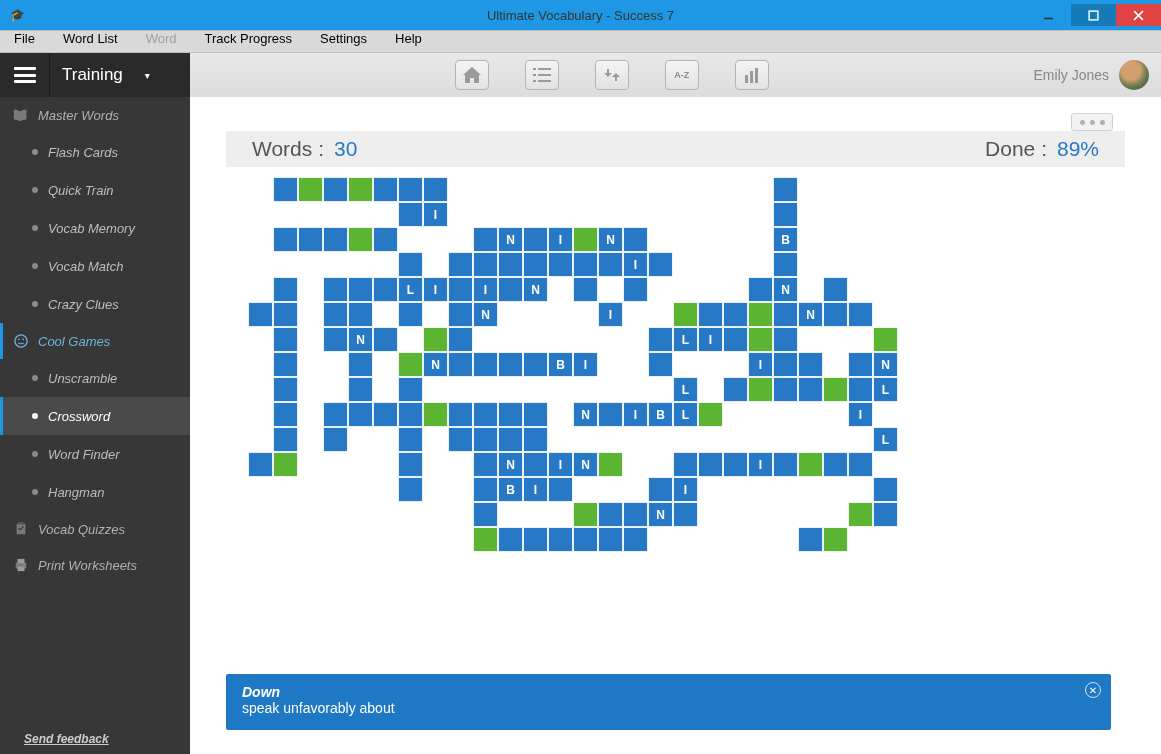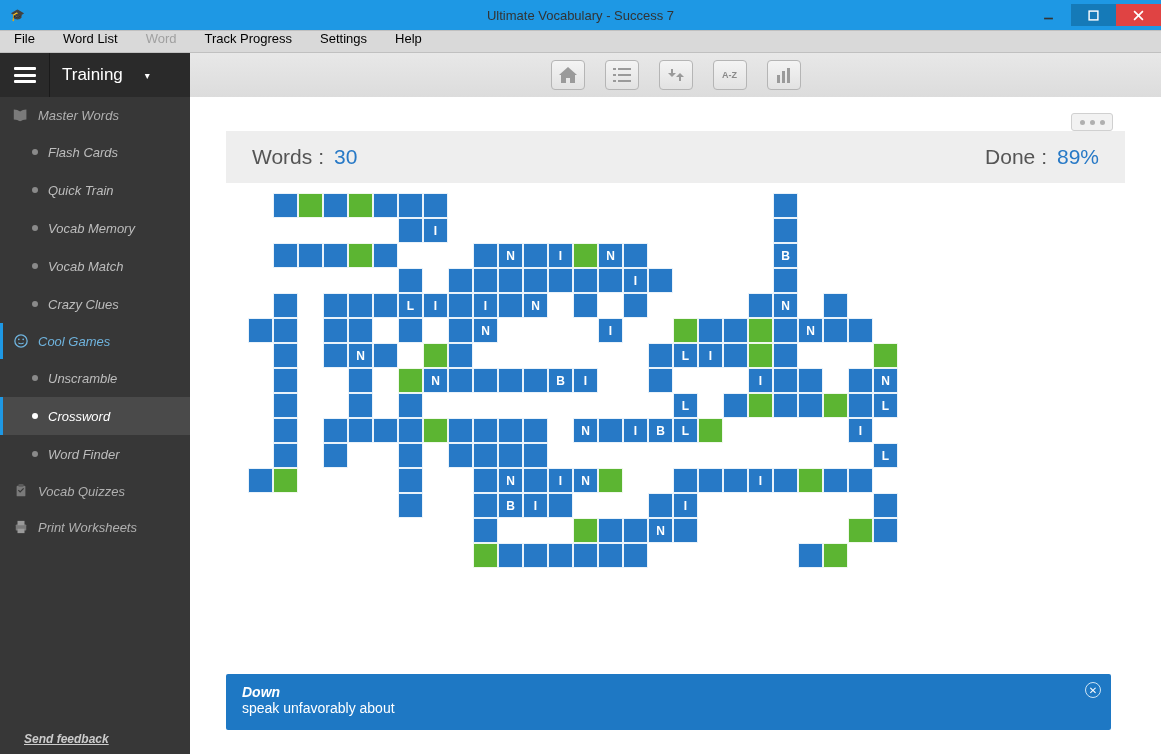--- a/index.html
+++ b/index.html
@@ -21,21 +21,21 @@
 .menubar span { cursor: default; }
 .menubar .disabled { color: #a0a0a0; }
 
 
 .toolbar-row { height: 44px; background: linear-gradient(#e8e8e8,#dcdcdc); display: flex; align-items: center; }
 .hamburger-wrap { width: 50px; height: 44px; background: #2a2a2a; display: flex; align-items: center; justify-content: center; border-right: 1px solid #1a1a1a; }
 .hamburger { width: 22px; height: 16px; display: flex; flex-direction: column; justify-content: space-between; }
 .hamburger span { height: 3px; background: #fff; border-radius: 1px; }
 .training-label { height: 44px; width: 140px; background: #2a2a2a; color: #fff; display: flex; align-items: center; padding-left: 12px; font-size: 17px; gap: 22px; }
 .training-label .caret { font-size: 10px; }
-.toolbar-center { flex: 1; display: flex; justify-content: center; gap: 20px; }
+.toolbar-center { flex: 1; display: flex; justify-content: center; gap: 36px; }
 .tool-ico { width: 34px; height: 30px; border: 1px solid #b5b5b5; border-radius: 4px; background: linear-gradient(#f4f4f4,#e2e2e2); display: flex; align-items: center; justify-content: center; }
 .tool-ico svg, .tool-ico span { color: #8a8a8a; fill: #8a8a8a; }
 .user-area { display: flex; align-items: center; gap: 10px; padding-right: 12px; color: #888; font-size: 14px; }
 .avatar { width: 30px; height: 30px; border-radius: 50%; background: radial-gradient(circle at 40% 35%, #d2a070 35%, #6a7a50 60%, #3a4a30); }
 
 
 .body-row { display: flex; height: calc(754px - 30px - 23px - 44px); }
 
 
 .sidebar { width: 190px; background: #373737; color: #cfcfcf; display: flex; flex-direction: column; position: relative; font-size: 13px; font-style: italic; }
@@ -45,21 +45,21 @@
 .sidebar .section.coolgames { color: #6fb3dd; border-left: 3px solid #1e98e4; padding-left: 9px; }
 .bullet { width: 6px; height: 6px; border-radius: 50%; background: #8a8a8a; flex-shrink: 0; }
 .item.active .bullet { background: #fff; }
 .sidebar-ico { width: 18px; height: 14px; fill: #7a7a7a; flex-shrink: 0; }
 .sidebar .feedback { position: absolute; bottom: 8px; left: 24px; text-decoration: underline; font-size: 12px; color: #ccc; font-weight: bold; cursor: pointer; }
 
 
 .main { flex: 1; background: #fff; position: relative; padding: 22px 36px 0 36px; }
 .ellipsis-btn { position: absolute; top: 16px; right: 48px; width: 42px; height: 18px; border: 1px solid #d0d0d0; border-radius: 3px; background: #f2f2f2; display: flex; align-items: center; justify-content: center; gap: 5px; }
 .ellipsis-btn span { width: 5px; height: 5px; border-radius: 50%; background: #b0b0b0; }
-.stats-bar { margin-top: 12px; height: 52px; background: #eee; display: flex; align-items: center; padding: 0 26px; font-size: 21px; color: #555; }
+.stats-bar { margin-top: 12px; height: 36px; background: #eee; display: flex; align-items: center; padding: 0 26px; font-size: 21px; color: #555; }
 .stats-bar .num { color: #2779c6; margin-left: 10px; }
 .stats-bar .done { margin-left: auto; }
 
 
 .crossword-wrap { padding: 10px 22px 10px 22px; overflow: hidden; }
 .crossword { position: relative; }
 .cw-row { height: 25px; display: flex; }
 .cell { width: 25px; height: 25px; border: 1px solid rgba(255,255,255,0.9); flex-shrink: 0; display: flex; align-items: center; justify-content: center; color: #fff; font-size: 12px; font-weight: bold; }
 .cell.b { background: #2779c6; }
 .cell.g { background: #5cb532; }
@@ -142,20 +142,24 @@
         <span style="font-size:9px;font-weight:bold;">A-Z</span>
       </div>
     <div class="tool-ico">
         <svg width="18" height="16" viewBox="0 0 18 16">
           <rect x="2" y="8" width="3" height="8" fill="#9a9a9a"></rect>
           <rect x="7" y="4" width="3" height="12" fill="#9a9a9a"></rect>
           <rect x="12" y="1" width="3" height="15" fill="#9a9a9a"></rect>
         </svg>
       </div>
   </div>
+  <div class="user-area">
+    <span>Emily Jones</span>
+    <div class="avatar"></div>
+  </div>
 </div>
 
 <div class="body-row">
 
   <div class="sidebar">
     <div class="section">
       <svg class="sidebar-ico" viewBox="0 0 20 14">
           <path d="M2 1c3 0 5 1 7 2 2-1 4-2 7-2v11c-3 0-5 1-7 2-2-1-4-2-7-2z" fill="#7a7a7a"></path>
         </svg>
       <span>Master Words</span>
@@ -194,20 +198,24 @@
         <span class="bullet"></span>
         <span>Unscramble</span>
       </div>
     <div class="item active">
         <span class="bullet"></span>
         <span>Crossword</span>
       </div>
     <div class="item">
         <span class="bullet"></span>
         <span>Word Finder</span>
+      </div>
+    <div class="item">
+        <span class="bullet"></span>
+        <span>Hangman</span>
       </div>
 
     <div class="section">
       <svg class="sidebar-ico" viewBox="0 0 16 16">
           <rect x="3" y="2" width="10" height="12" rx="1" fill="#7a7a7a"></rect>
           <rect x="5" y="0" width="6" height="3" rx="1" fill="#5a5a5a"></rect>
           <path d="M5 7l2 2 4-4" fill="none" stroke="#373737" stroke-width="1.5"></path>
         </svg>
       <span>Vocab Quizzes</span>
     </div>

